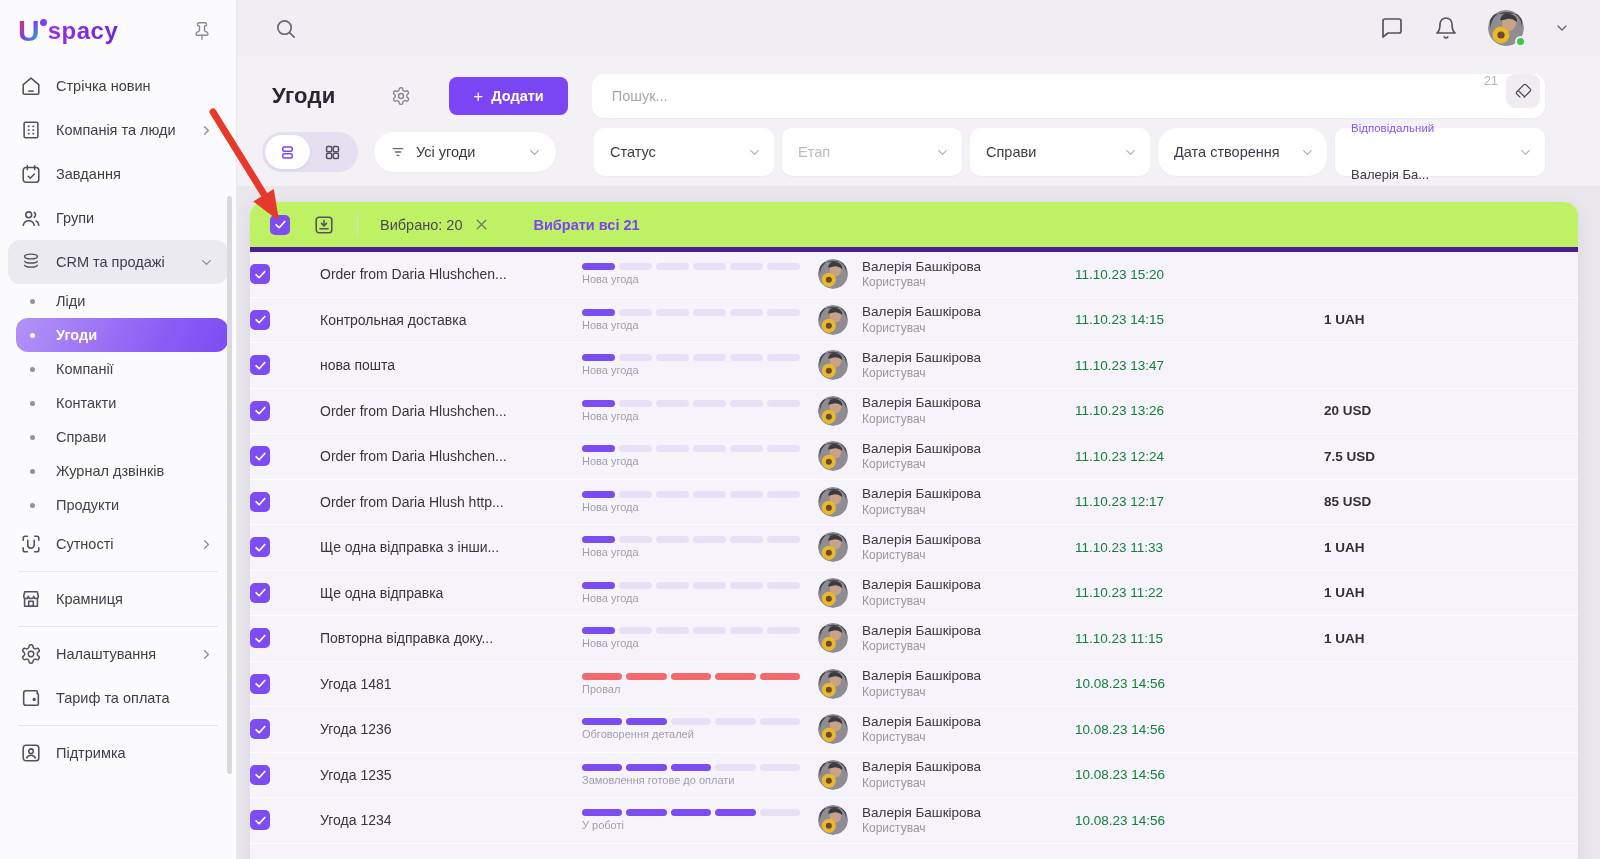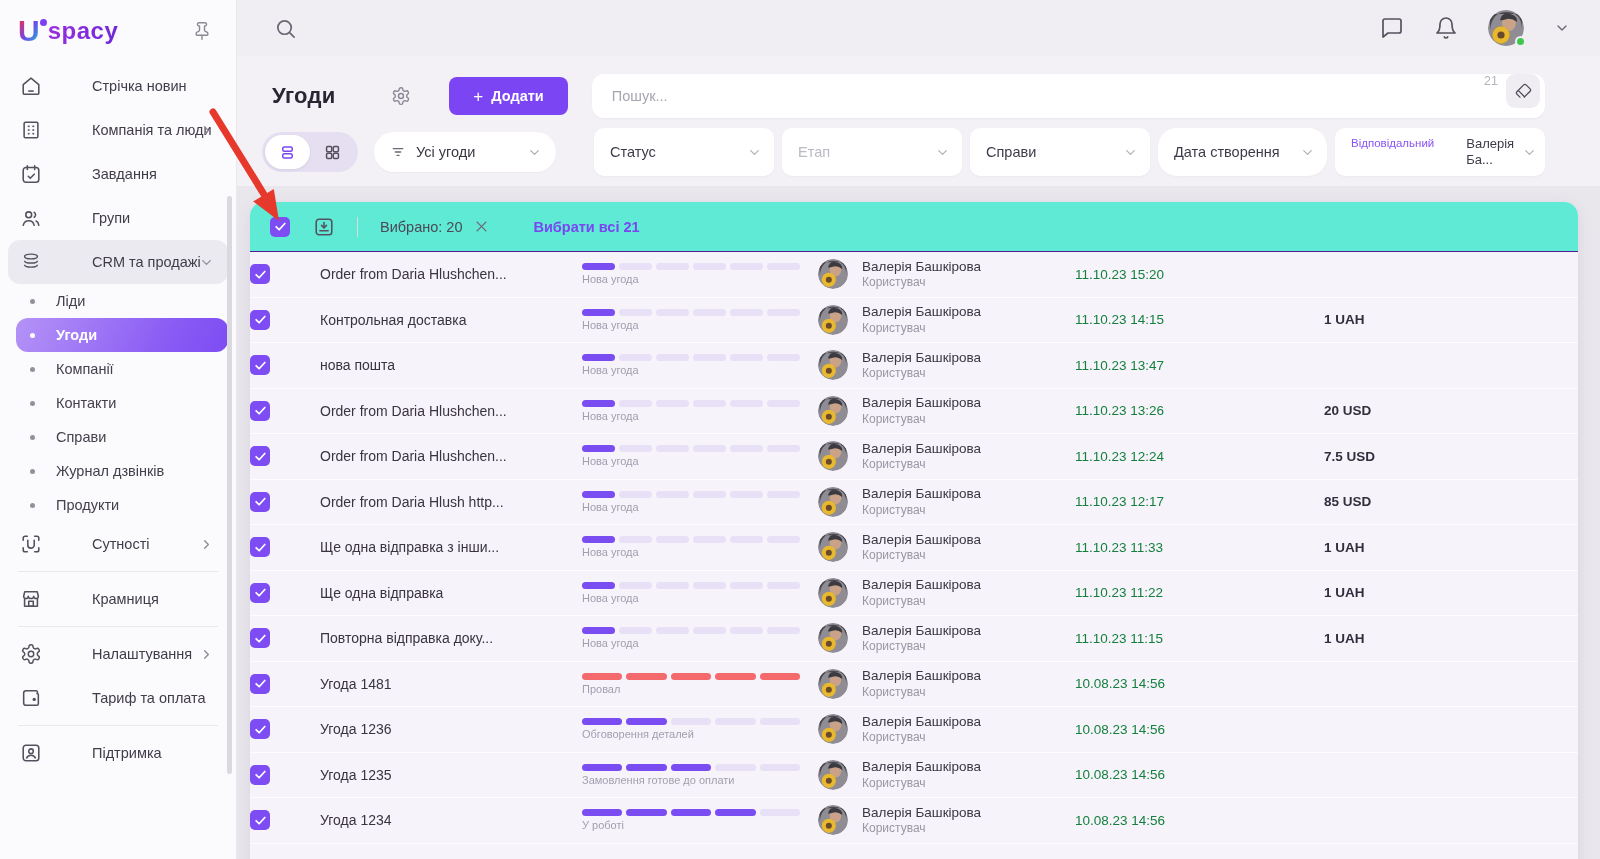--- a/index.html
+++ b/index.html
@@ -9,21 +9,21 @@
 
   
   .sidebar { width:236px; flex:0 0 236px; background:#fbfafc; position:relative; height:859px; overflow:hidden; box-shadow:1px 0 0 #ebe9ee; z-index:5; }
   .sidebar-head { display:flex; align-items:center; justify-content:space-between; padding:16px 24px 10px 18px; }
   .logo { display:flex; align-items:flex-start; cursor:pointer; }
   .logo-u { font-size:30px; font-weight:800; line-height:30px; background:linear-gradient(125deg,#d6336c 15%,#7048e8 50%,#1fb6d8 90%); -webkit-background-clip:text; background-clip:text; color:transparent; position:relative; }
   .logo-dot { width:7px; height:7px; border-radius:50%; background:#7e3ff2; margin:3px 1px 0 0; }
   .logo-rest { font-size:24px; font-weight:700; line-height:30px; letter-spacing:.5px; background:linear-gradient(100deg,#9a2fe0,#6d28d9); -webkit-background-clip:text; background-clip:text; color:transparent; }
   .pin-btn { color:#8d8996; display:flex; cursor:pointer; }
   .nav { padding:8px 8px 0 8px; }
-  .nav-item { display:flex; align-items:center; height:44px; padding:0 12px; border-radius:12px; color:#413c4a; font-size:14.5px; cursor:pointer; position:relative;gap:36px; }
+  .nav-item { display:flex; align-items:center; height:44px; padding:0 12px; border-radius:12px; color:#413c4a; font-size:14.5px; cursor:pointer; position:relative; }
   .nav-item .ni-icon { width:22px; display:flex; justify-content:center; color:#55505e; margin-right:14px; }
   .nav-item .chev { position:absolute; right:14px; color:#8d8996; display:flex; }
   .nav-item.pill { background:#eceaf1; }
   .sub-item { display:flex; align-items:center; height:34px; margin:0 0 0 8px; padding:0 12px 0 14px; border-radius:12px; font-size:14.5px; color:#45404d; cursor:pointer; }
   .sub-item .bullet { width:5px; height:5px; border-radius:50%; background:#95909e; margin-right:21px; }
   .sub-item.sel { background:linear-gradient(115deg,#b493f7 0%,#8a5cf4 70%,#7e4cf3 100%); color:#fff; font-weight:700; margin-right:0; }
   .sub-item.sel .bullet { background:#fff; }
   .sb-divider { height:1px; background:#e9e7ec; margin:5px 10px 5px 10px; }
   .sb-scrollbar { position:absolute; right:4px; top:196px; width:5px; height:578px; border-radius:3px; background:#dbd9e0; }
 
@@ -56,28 +56,28 @@
   .vt-opt.active { background:#fff; color:#7c45f3; box-shadow:0 1px 3px rgba(40,30,70,.08); }
   .saved-filter { margin-left:8px; height:40px; min-width:182px; background:#fff; border-radius:20px; display:flex; align-items:center; padding:0 14px 0 16px; gap:10px; font-size:14.5px; color:#3c3744; cursor:pointer; box-shadow:0 1px 2px rgba(40,30,70,.04); }
   .saved-filter .chev { margin-left:auto; color:#aeabb6; display:flex; }
   .filter-spacer { flex:1; }
   .fbox { height:48px; background:#fff; border-radius:10px; display:flex; align-items:center; padding:0 12px 0 16px; font-size:14.5px; color:#3f3a49; cursor:pointer; box-shadow:0 1px 2px rgba(40,30,70,.04); }
   .fbox .chev { margin-left:auto; color:#b3b0ba; display:flex; padding-left:8px; }
   .fbox.disabled { color:#bcb9c3; }
   .fbox.w180 { width:180px; }
   .fbox.w185 { width:169px;border-radius:19px; }
   .fbox.resp { width:210px; }
-  .fbox .resp-col { display:flex; flex-direction:row; line-height:1.25;gap:32px; }
+  .fbox .resp-col { display:flex; flex-direction:column; line-height:1.25;gap:32px; }
   .resp-label { font-size:11.5px; color:#8a55f4; }
   .resp-value { font-size:13px; color:#3f3a49; }
 
   
   .content { position:relative; flex:1; background:#e9e7ec; }
   .card { position:absolute; left:14px; right:22px; top:16px; bottom:-40px; background:#f6f3fa; border-radius:14px 14px 0 0; box-shadow:0 4px 16px rgba(80,60,120,.10); overflow:hidden; }
-  .sel-bar { height:50px; background:#5eead4; display:flex; align-items:center; padding-left:20px; border-bottom:1px solid #4c1d95; }
+  .sel-bar { height:50px; background:#bef264; display:flex; align-items:center; padding-left:20px; border-bottom:5px solid #4c1d95; }
   .cbx { width:20px; height:20px; border-radius:5px; background:#7d4cf3; display:flex; align-items:center; justify-content:center; flex:0 0 20px; cursor:pointer; }
   .export-btn { margin-left:23px; color:#56515f; display:flex; cursor:pointer; }
   .vdiv { width:1px; height:20px; background:#dcdae1; margin-left:22px; }
   .sel-text { margin-left:22px; font-size:14.5px; color:#4d4856; }
   .sel-close { margin-left:12px; color:#6f6a78; display:flex; cursor:pointer; }
   .sel-all { margin-left:44px; font-size:14.5px; font-weight:700; color:#7c45f3; cursor:pointer; }
 
   .row { display:grid; grid-template-columns:70px 262px 236px 257px 249px 1fr; align-items:center; height:45.5px; background:#f6f3fa; border-bottom:1px solid #fdfcfe; cursor:pointer; }
   .row-name { font-size:14px; color:#39343f; white-space:nowrap; overflow:hidden; }
   .stage-cell { display:flex; flex-direction:column; justify-content:center; }

